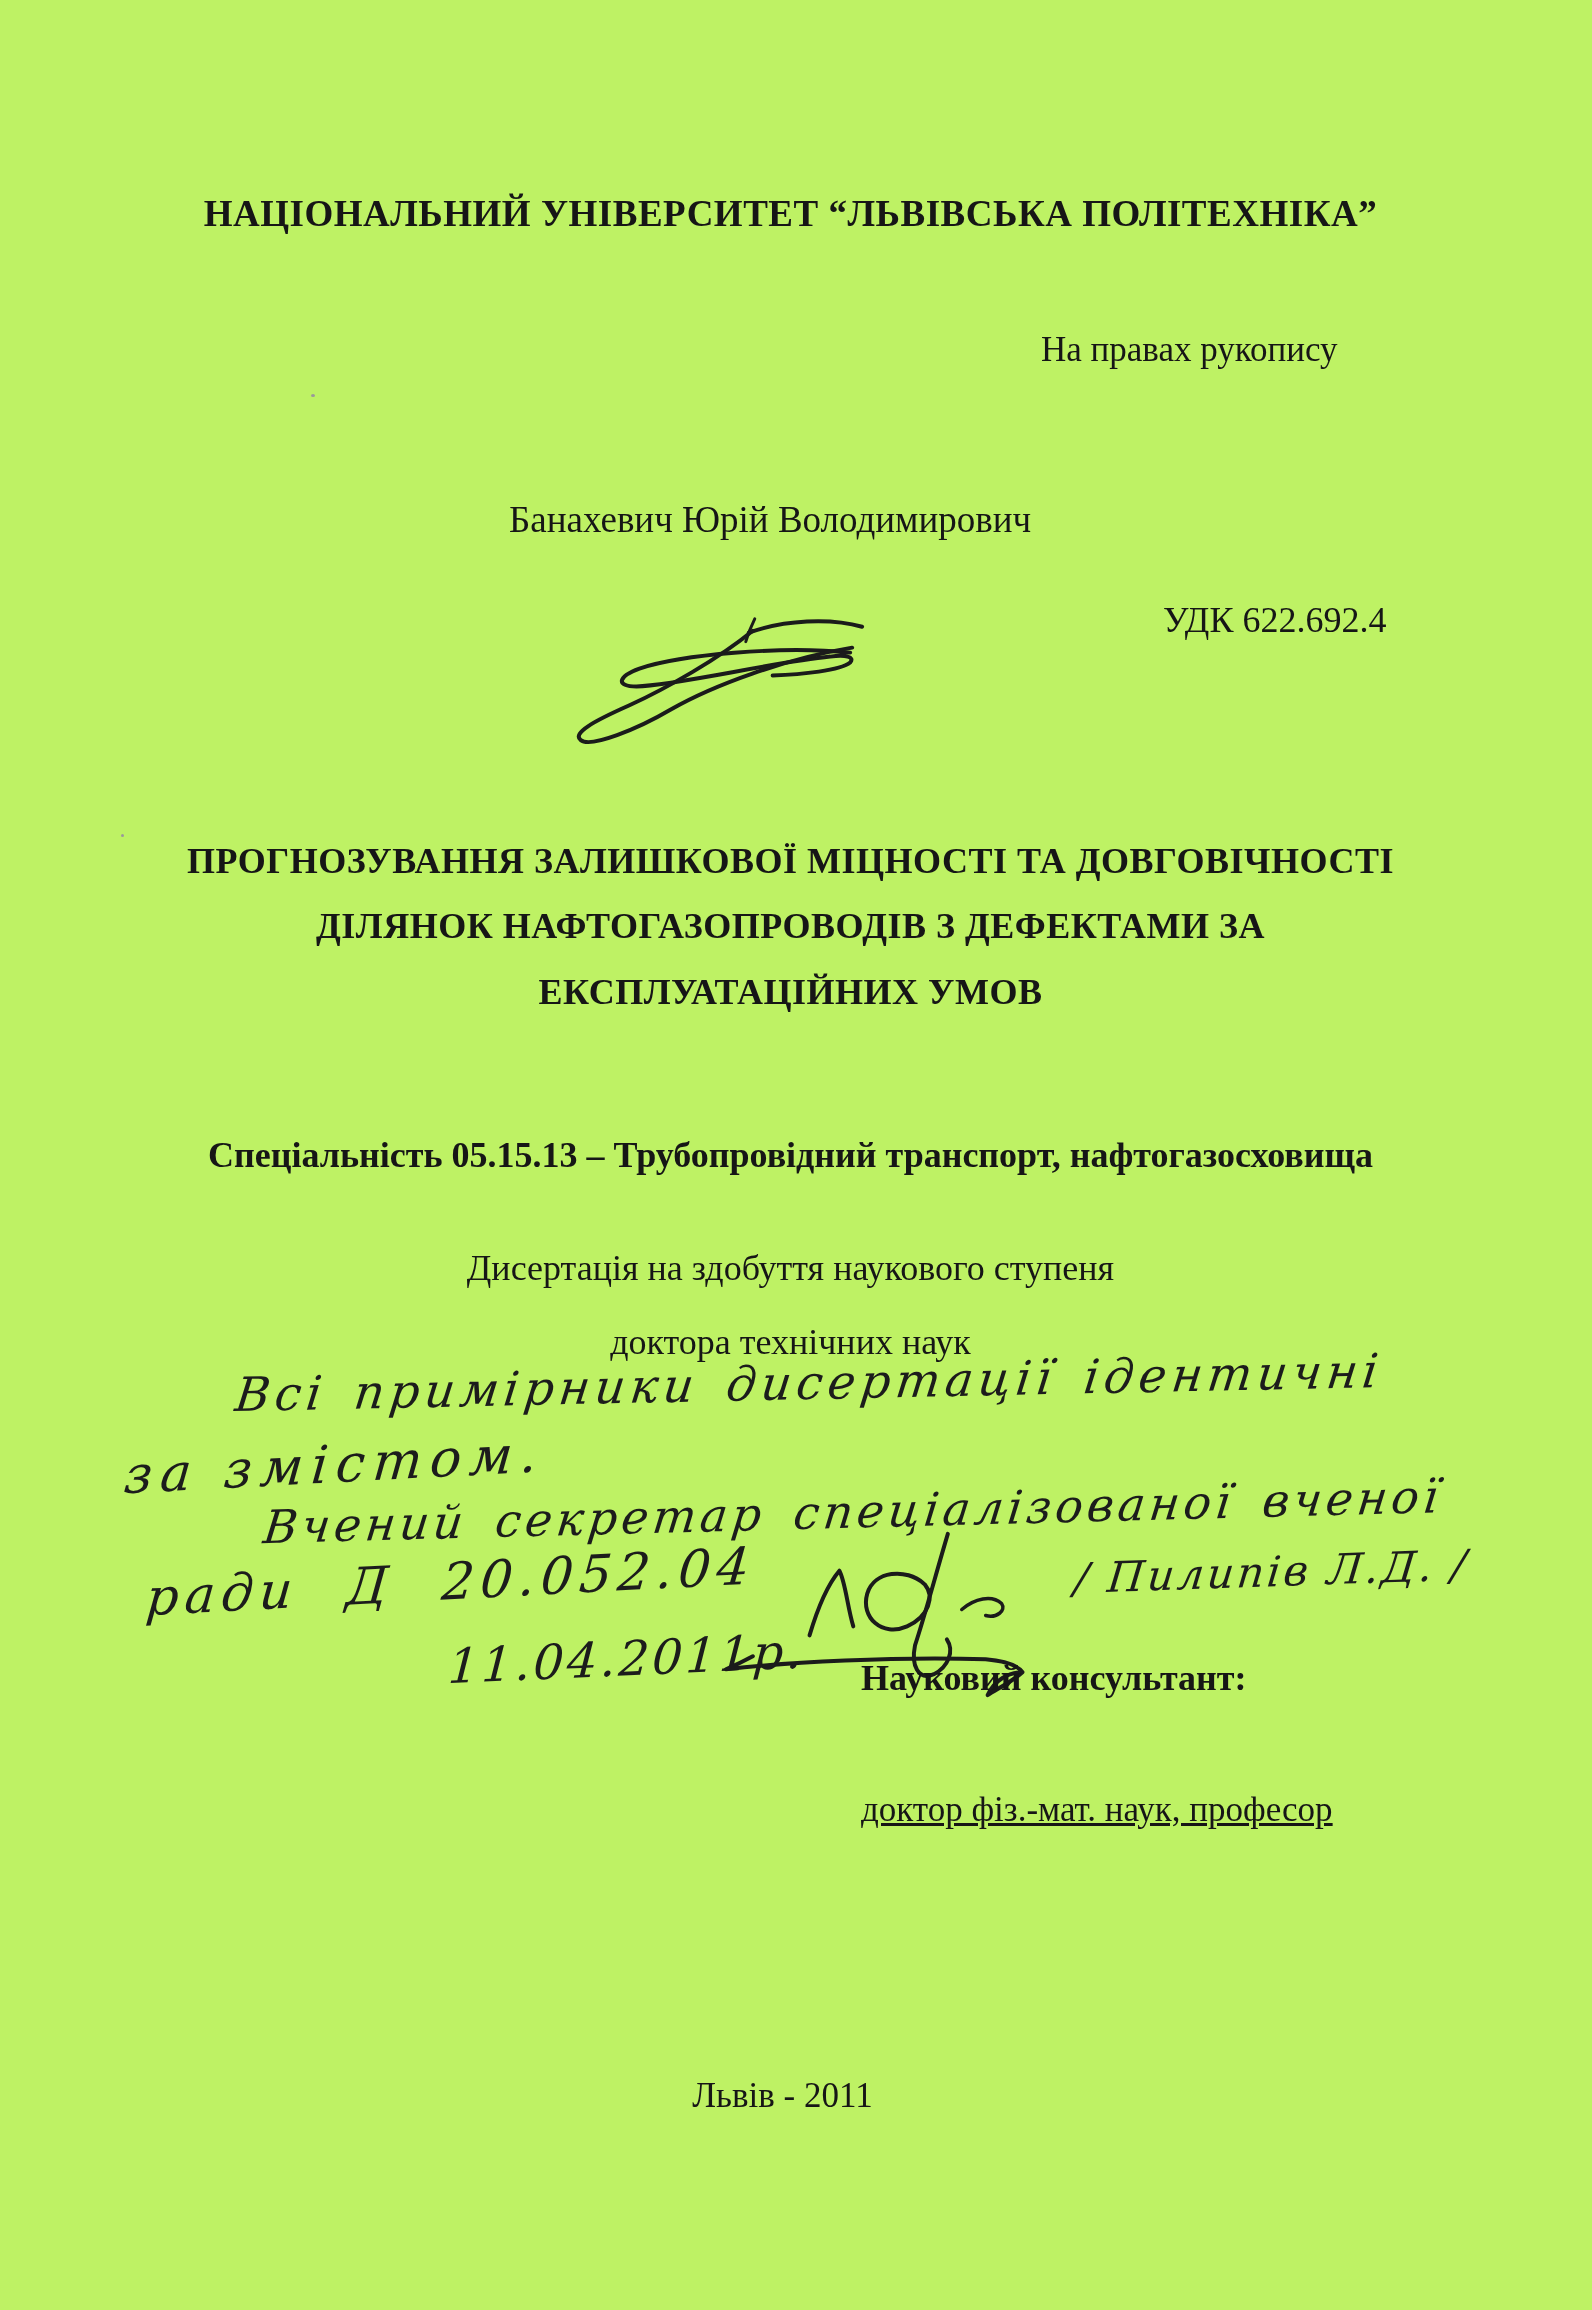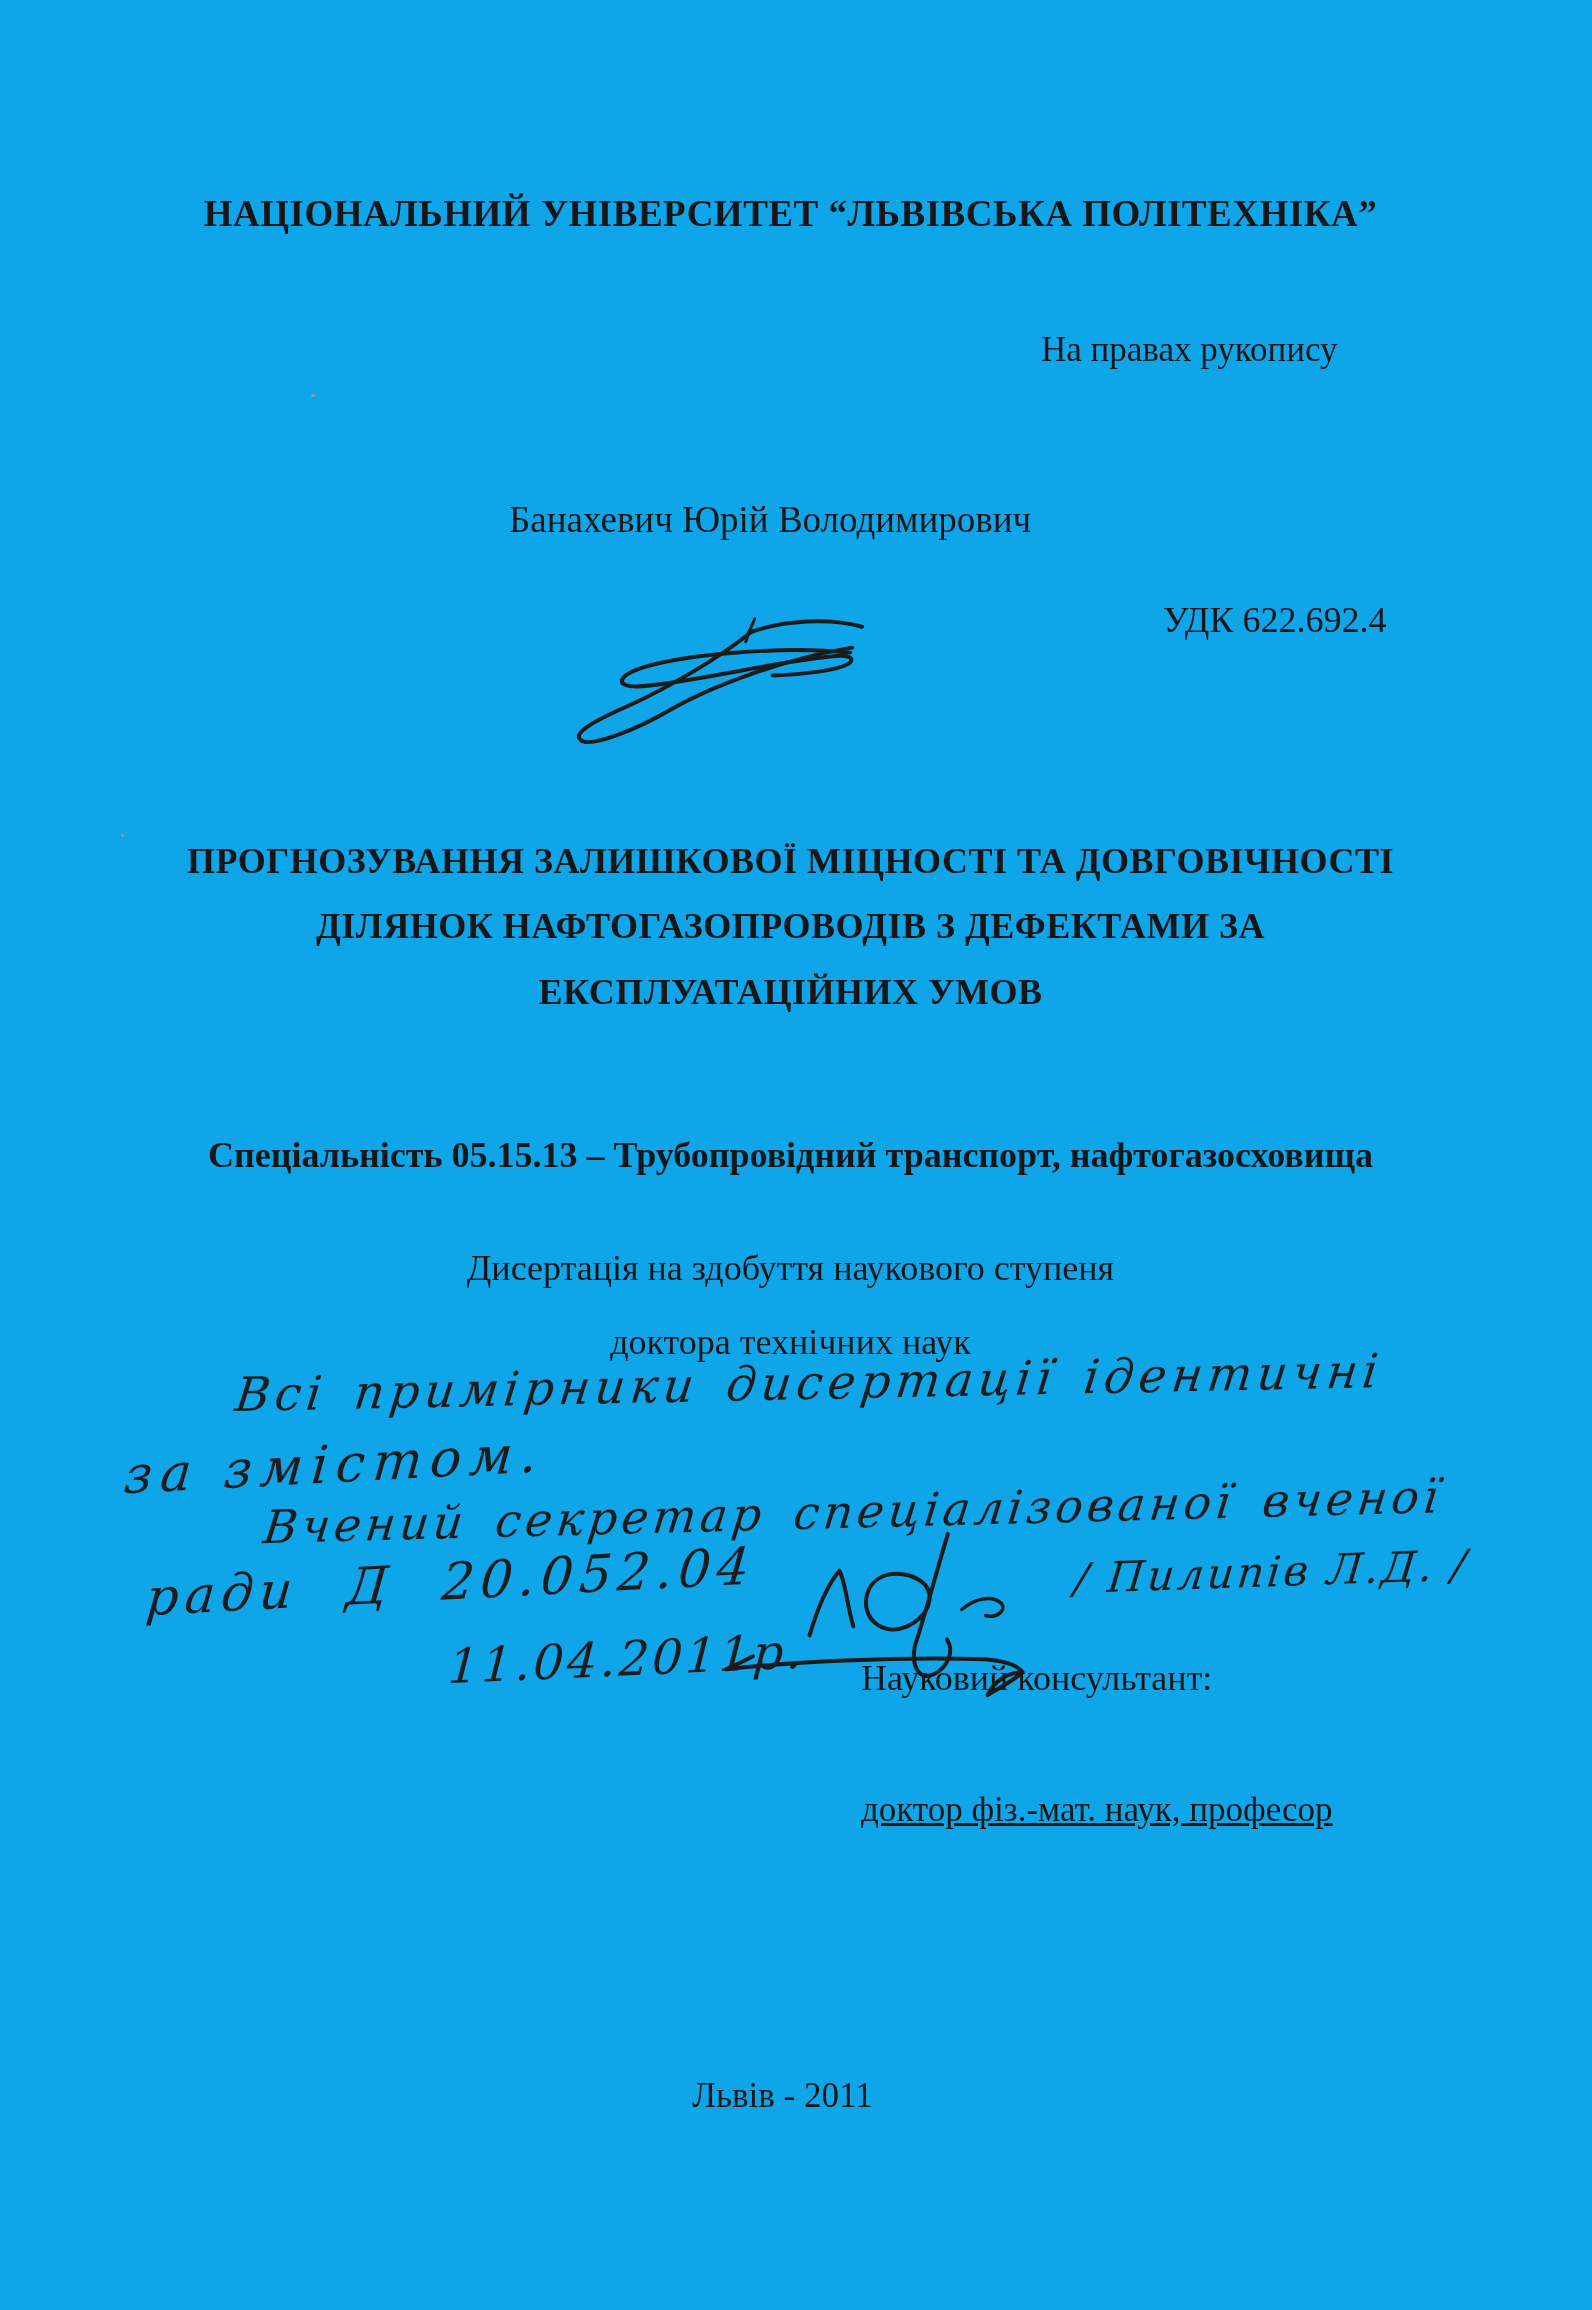--- a/index.html
+++ b/index.html
@@ -1,40 +1,40 @@
 <!DOCTYPE html>
 <html lang="uk"><head>
 <meta charset="utf-8">
 <style>
   html,body{margin:0;padding:0;background:#e8e8e8;}
   #page{
     position:relative;
     width:1593px;height:2310px;
     margin:0 auto;
-    background:#0ea5e9;
+    background:#bef264;
     overflow:hidden;
     font-family:"Liberation Serif","DejaVu Serif",serif;
     color:#161616;
   }
   .txt{position:absolute;white-space:nowrap;line-height:1.12;}
   .centered{left:0;width:1593px;text-align:center;transform:translateX(-6px);}
   .bold{font-weight:bold;}
 
   
   .university  {top:193px;font-size:37px;letter-spacing:0.5px;}
   .annotation  {left:1041px;top:330px;font-size:35px;}
   .author      {left:509px;top:468px;font-size:37px;margin-top:31px;}
   .udc         {left:1163px;top:600px;font-size:36px;text-align:center;}
   .title-l1    {top:841px;font-size:36px;letter-spacing:0.5px;}
   .title-l2    {top:906px;font-size:36px;letter-spacing:0.5px;}
   .title-l3    {top:972px;font-size:36px;letter-spacing:0.5px;}
   .specialty   {top:1135px;font-size:36px;}
   .degree-l1   {top:1248px;font-size:36px;}
   .degree-l2   {top:1322px;font-size:36px;}
-  .consult-label {left:861px;top:1658px;font-size:36px;}
+  .consult-label {left:861px;top:1658px;font-size:36px;font-weight:bold;}
   .consult-name  {left:861px;top:1722px;font-size:36px;}
   .consult-degree{left:861px;top:1790px;font-size:35px;text-decoration:underline;}
   .footer      {top:2076px;font-size:35px;transform:translateX(-14px);}
 
   
   .hand{
     position:absolute;white-space:nowrap;
     font-family:"DejaVu Serif","Liberation Serif",serif;
     font-style:italic;color:#1c1c1c;transform-origin:left top;
   }

